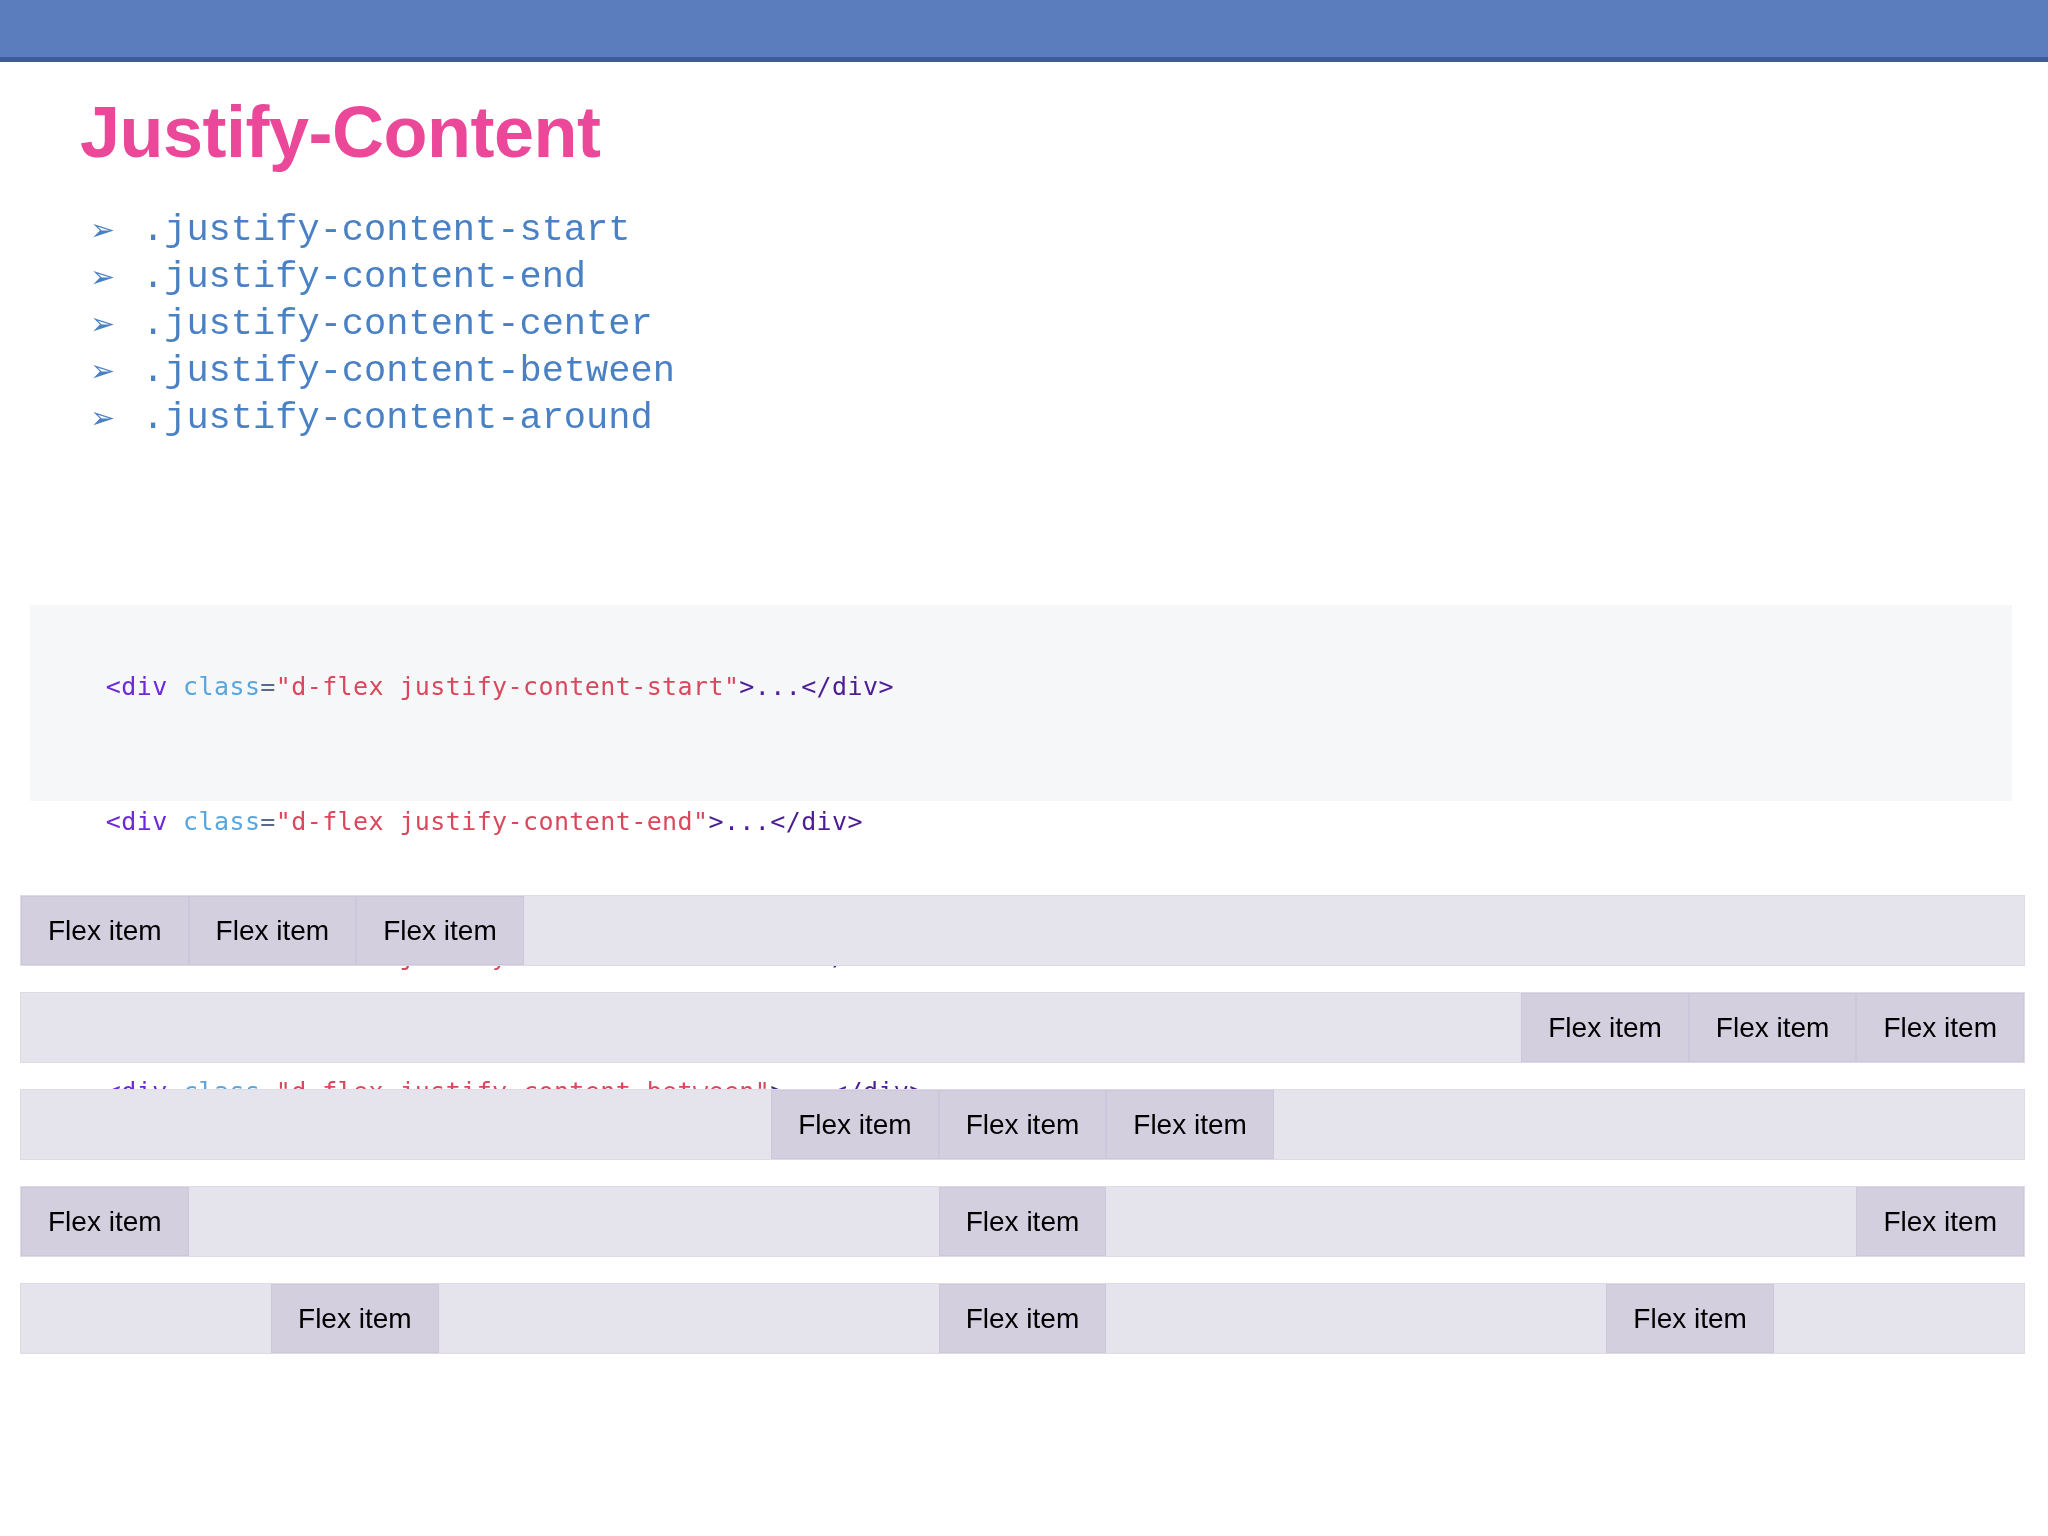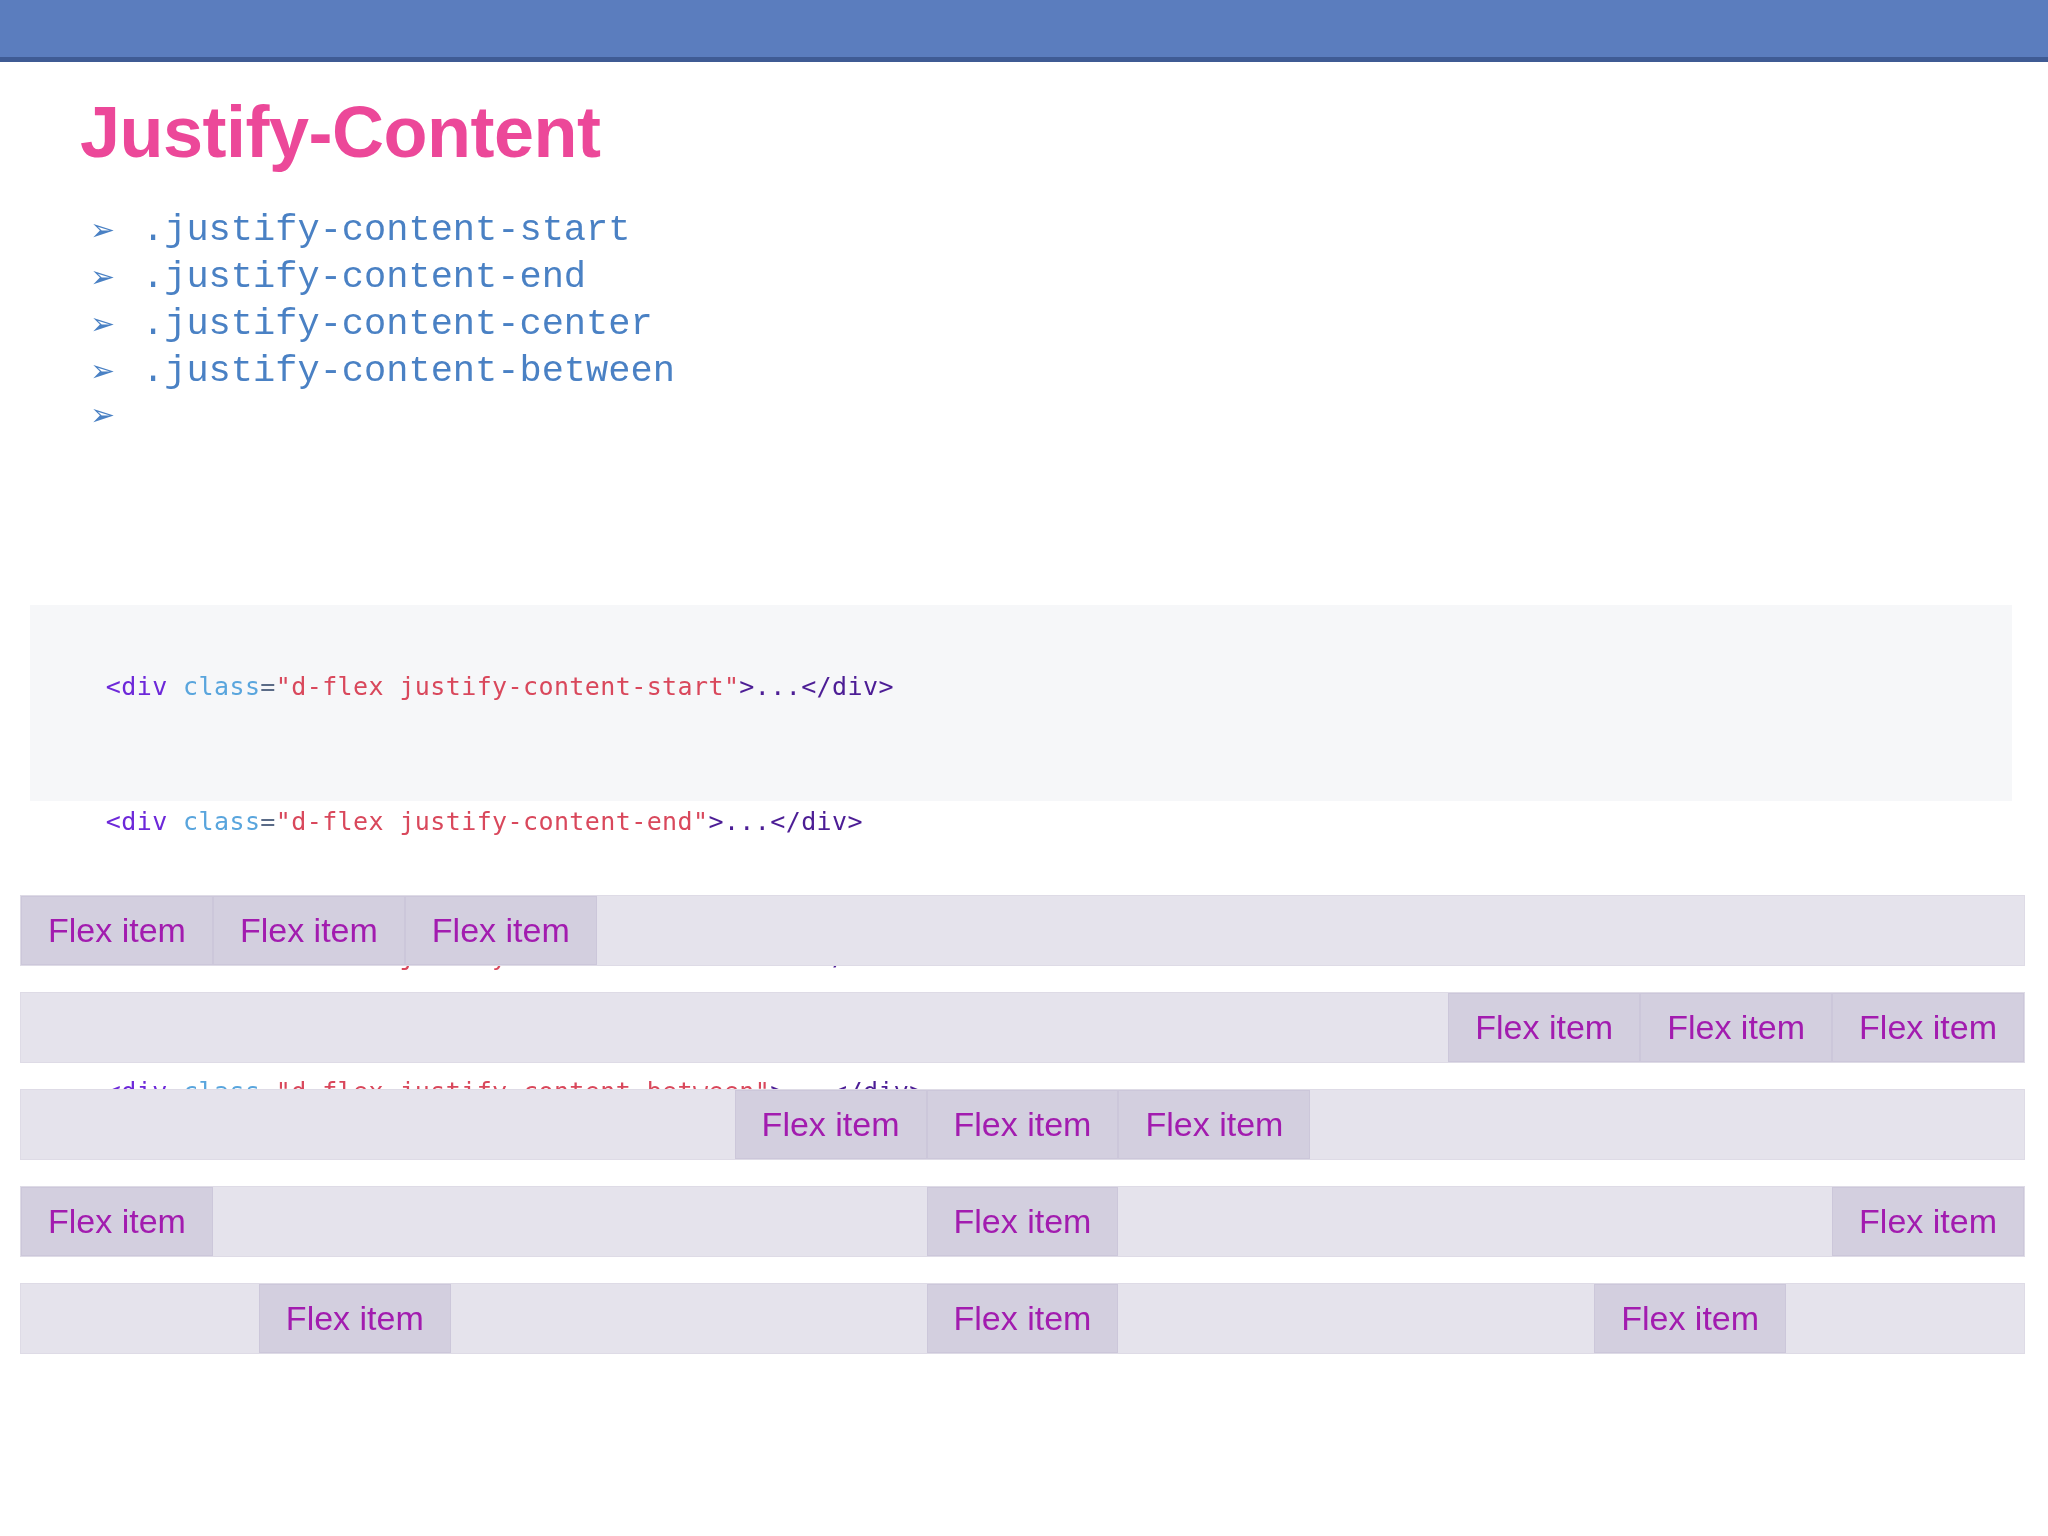--- a/index.html
+++ b/index.html
@@ -118,22 +118,22 @@
 
   .flex-item {
     background: #d3cfdf;
     border: 1px solid #ccc7da;
     box-sizing: border-box;
     display: flex;
     align-items: center;
     justify-content: center;
     padding: 0 26px;
     font-family: "Liberation Sans", sans-serif;
-    font-size: 34px;
-    color: #a21caf;
+    font-size: 28px;
+    color: #000000;
     white-space: nowrap;
   }
 </style>
 </head>
 <body>
 
 <div class="top-band"></div>
 
 <div class="slide-title">Justify-Content</div>
 
@@ -149,20 +149,21 @@
   <div class="bullet-row">
     <span class="bullet-marker">➢</span>
     <span class="bullet-text">.justify-content-center</span>
   </div>
   <div class="bullet-row">
     <span class="bullet-marker">➢</span>
     <span class="bullet-text">.justify-content-between</span>
   </div>
   <div class="bullet-row">
     <span class="bullet-marker">➢</span>
+    <span class="bullet-text">.justify-content-around</span>
   </div>
 </div>
 
 <div class="code-block">
   <div class="code-line">
     <span class="tok-tag">&lt;div</span><span> </span><span class="tok-attr">class</span><span class="tok-eq">=</span><span class="tok-str">"d-flex justify-content-start"</span><span class="tok-punct">&gt;...&lt;/div&gt;</span>
   </div>
   <div class="code-line">
     <span class="tok-tag">&lt;div</span><span> </span><span class="tok-attr">class</span><span class="tok-eq">=</span><span class="tok-str">"d-flex justify-content-end"</span><span class="tok-punct">&gt;...&lt;/div&gt;</span>
   </div>

